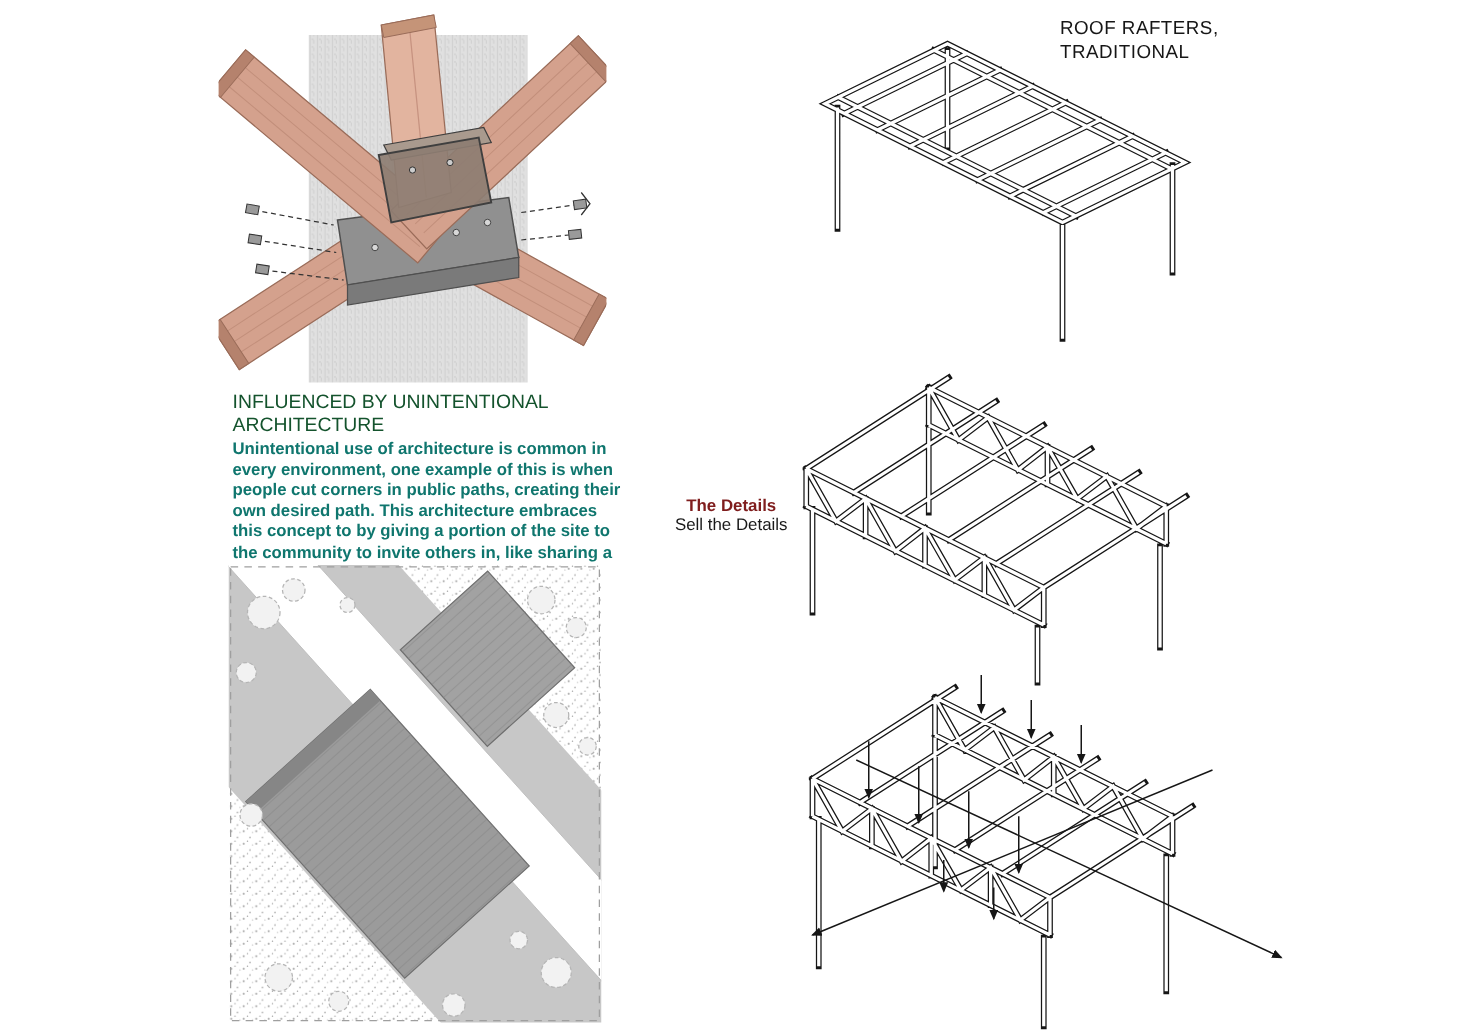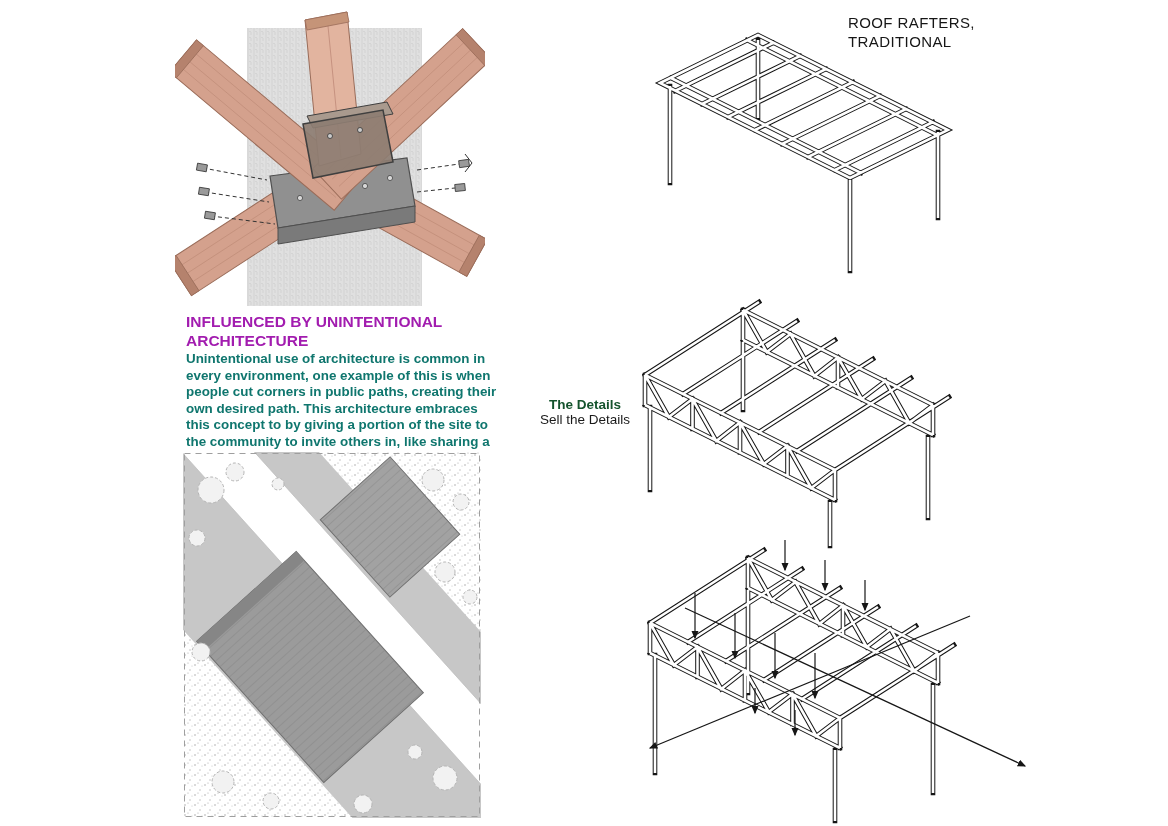--- a/index.html
+++ b/index.html
@@ -1,23 +1,23 @@
 <!DOCTYPE html>
 <html><head>
 <meta charset="utf-8">
 <style>
   html,body{margin:0;padding:0;background:#fff;}
   .page{position:relative;width:1168px;height:826px;background:#ffffff;overflow:hidden;
         font-family:"Liberation Sans",sans-serif;color:#1a1a1a;}
   .abs{position:absolute;}
   .prewrap{white-space:pre-line;}
-  .heading{font-weight:bold;font-size:15.5px;line-height:19px;color:#a21caf;}
+  .heading{font-weight:normal;font-size:15.5px;line-height:19px;color:#14532d;}
   .bodytext{font-size:13.4px;line-height:16.6px;color:#0f766e;font-weight:bold;}
   .diag-label{font-size:15px;line-height:19px;letter-spacing:.4px;color:#161616;}
-  .caption-title{font-weight:bold;font-size:13.5px;text-align:center;color:#14532d;}
+  .caption-title{font-weight:bold;font-size:13.5px;text-align:center;color:#7f1d1d;}
   .caption-sub{font-size:13.5px;text-align:center;color:#1a1a1a;}
   
   .outline{stroke:#161616;stroke-width:4.6;fill:none;stroke-linecap:square;stroke-linejoin:miter;}
   .infill{stroke:#ffffff;stroke-width:2.6;fill:none;stroke-linecap:butt;stroke-linejoin:miter;}
   .arrow{stroke:#161616;stroke-width:1.2;fill:none;}
   svg{display:block;}
 </style>
 </head>
 <body>
 

